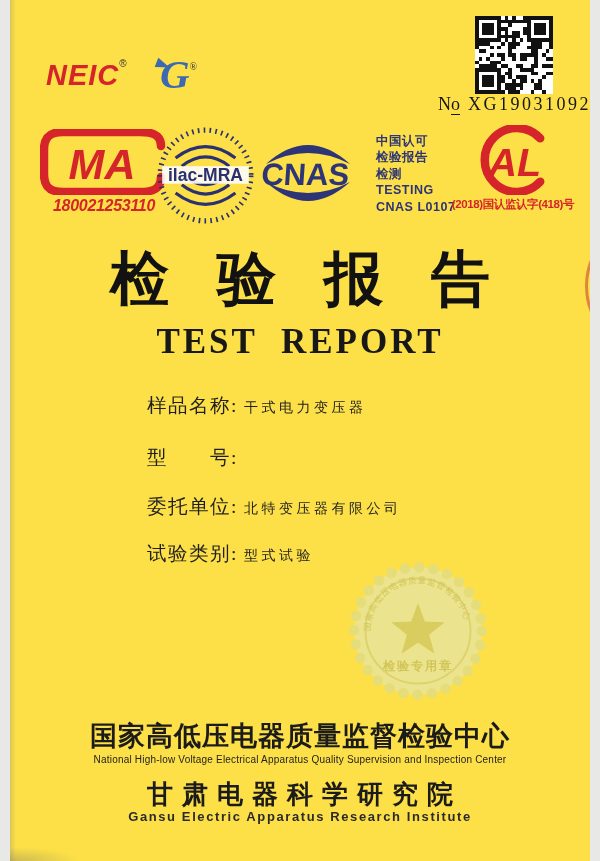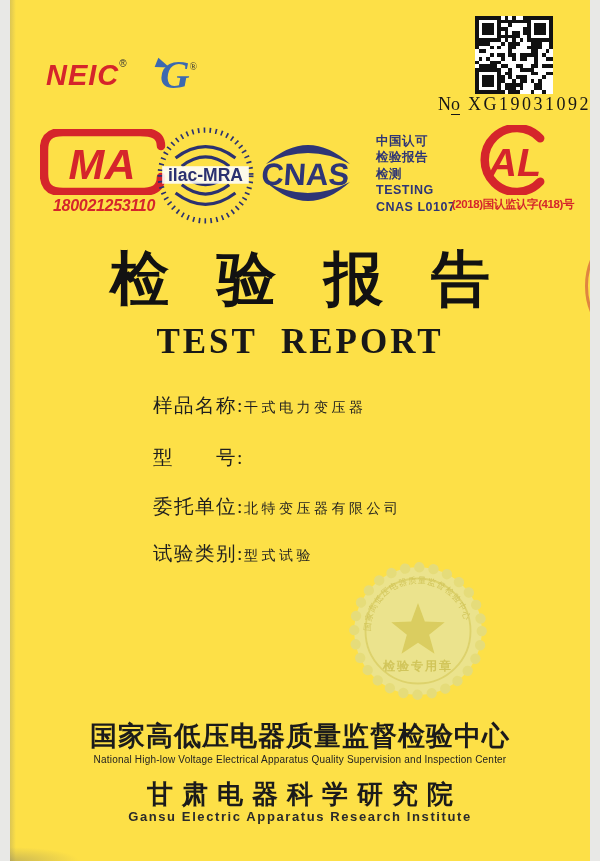--- a/index.html
+++ b/index.html
@@ -60,21 +60,21 @@
   
   .title-zh{position:absolute;left:0;right:0;top:240px;text-align:center;
     font-size:59px;font-weight:800;color:#121212;letter-spacing:48px;text-indent:48px;
     font-family:"Liberation Sans","DejaVu Sans",sans-serif;}
   .title-en{position:absolute;left:0;right:0;top:322px;text-align:center;
     font-family:"Liberation Serif","DejaVu Serif",serif;font-weight:700;
     font-size:35px;letter-spacing:3px;word-spacing:12px;color:#181818;}
 
   
   .form-row{position:absolute;left:137px;display:flex;align-items:baseline;
-    font-family:"Liberation Serif","DejaVu Serif",serif;color:#1f1f1f;text-align:right;}
+    font-family:"Liberation Serif","DejaVu Serif",serif;color:#1f1f1f;}
   .f-label{width:97px;flex:0 0 97px;font-size:19.5px;letter-spacing:1.5px;}
   .f-value{font-size:14px;letter-spacing:3.5px;}
   .row1{top:392px;} .row2{top:444px;} .row3{top:493px;} .row4{top:540px;}
 
   
   .seal{position:absolute;left:333px;top:556px;opacity:.95;}
 
   
   .footer-zh1{position:absolute;left:0;right:0;top:718px;text-align:center;
     font-size:27px;font-weight:700;letter-spacing:1px;color:#1b1b1b;}

